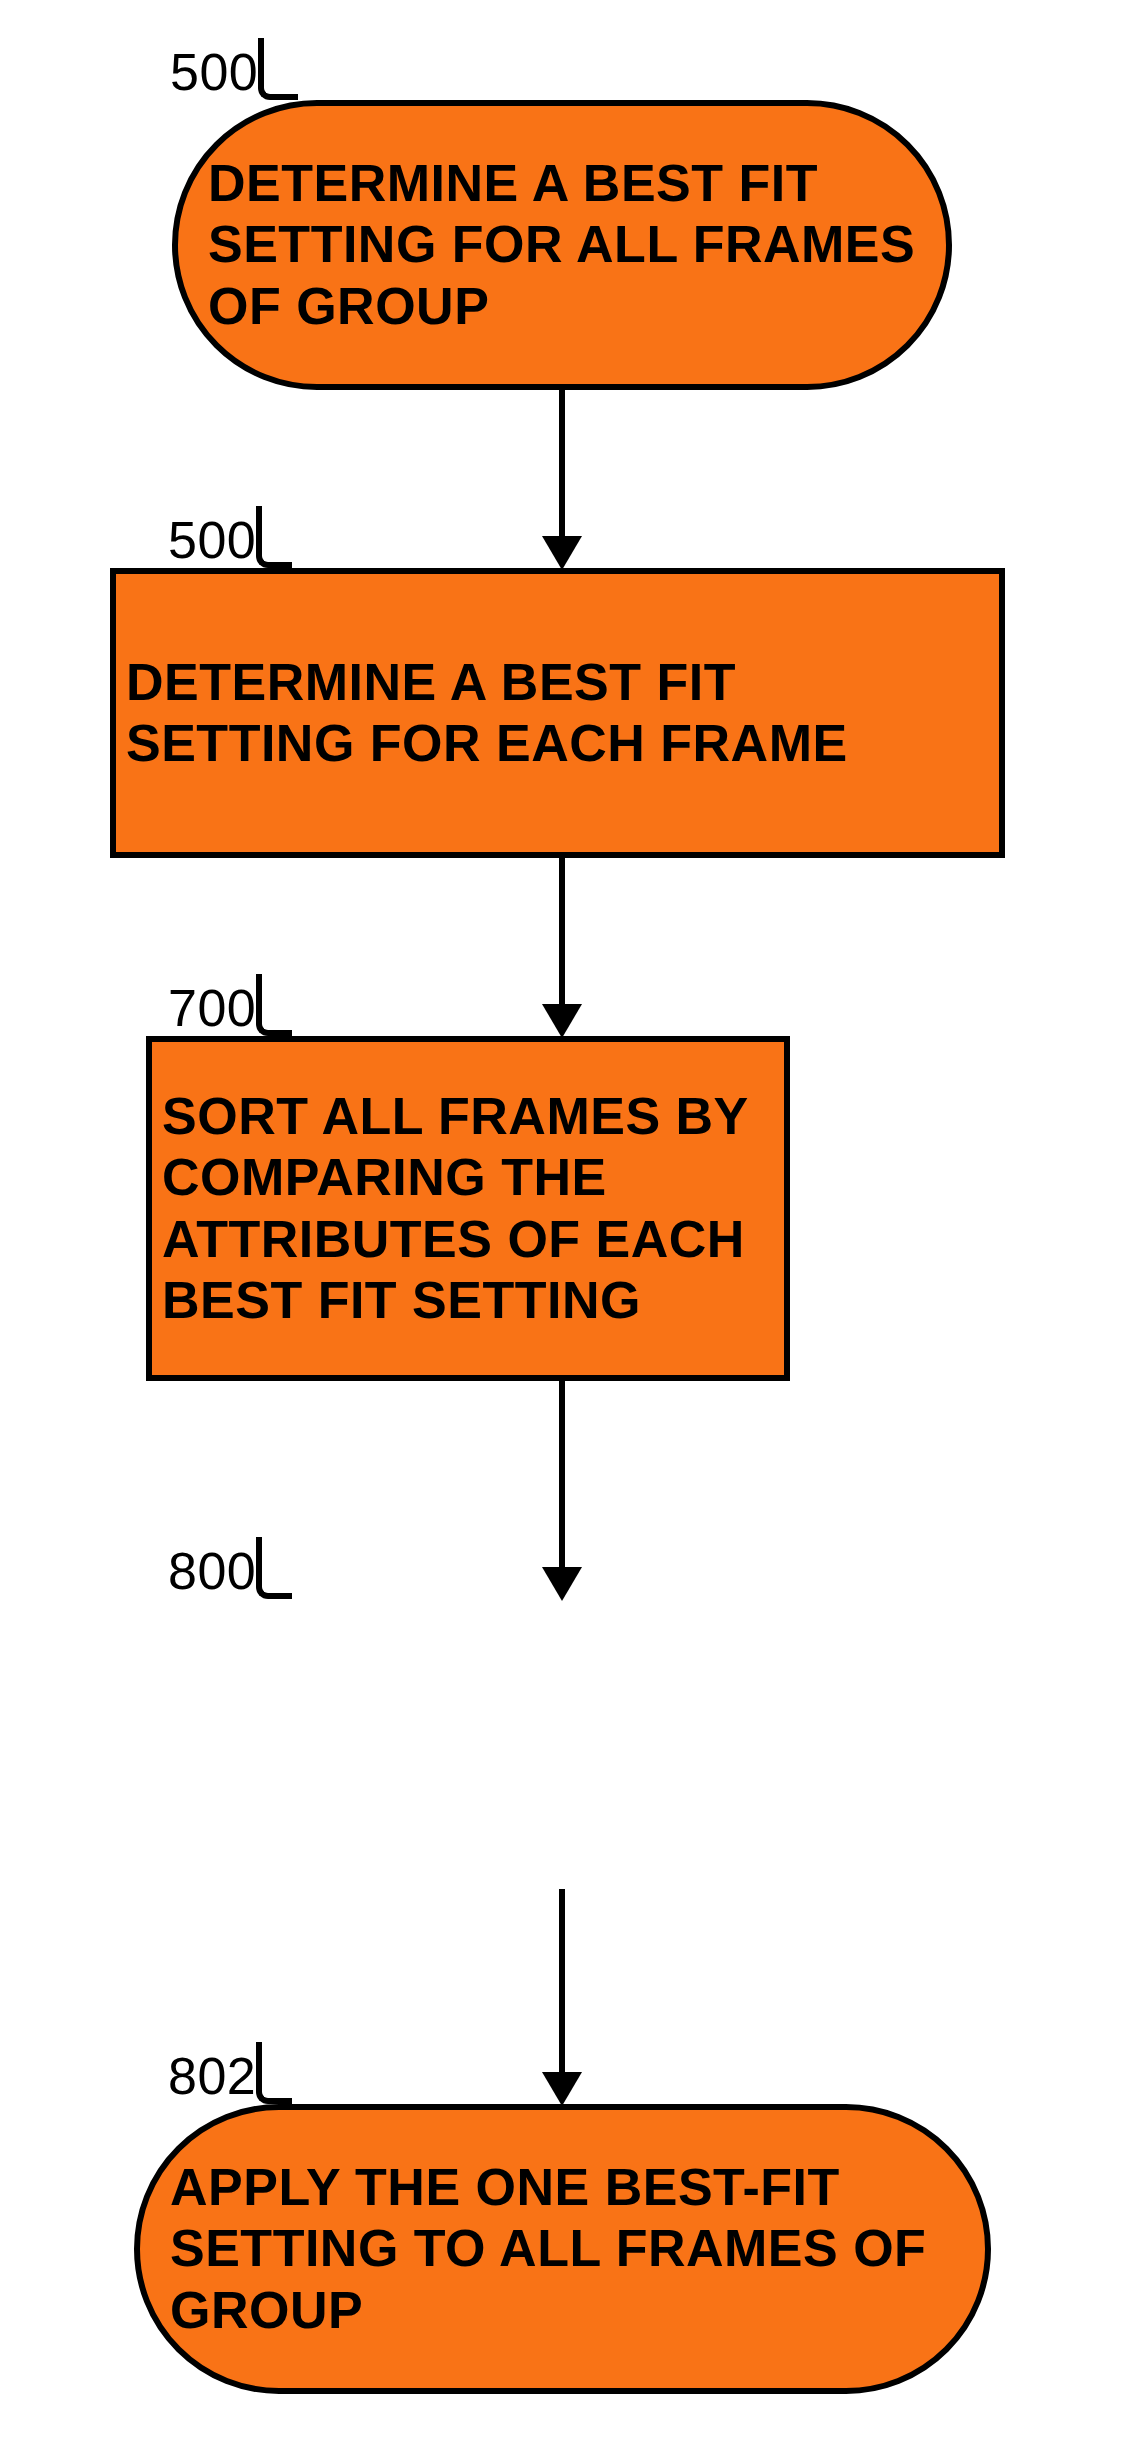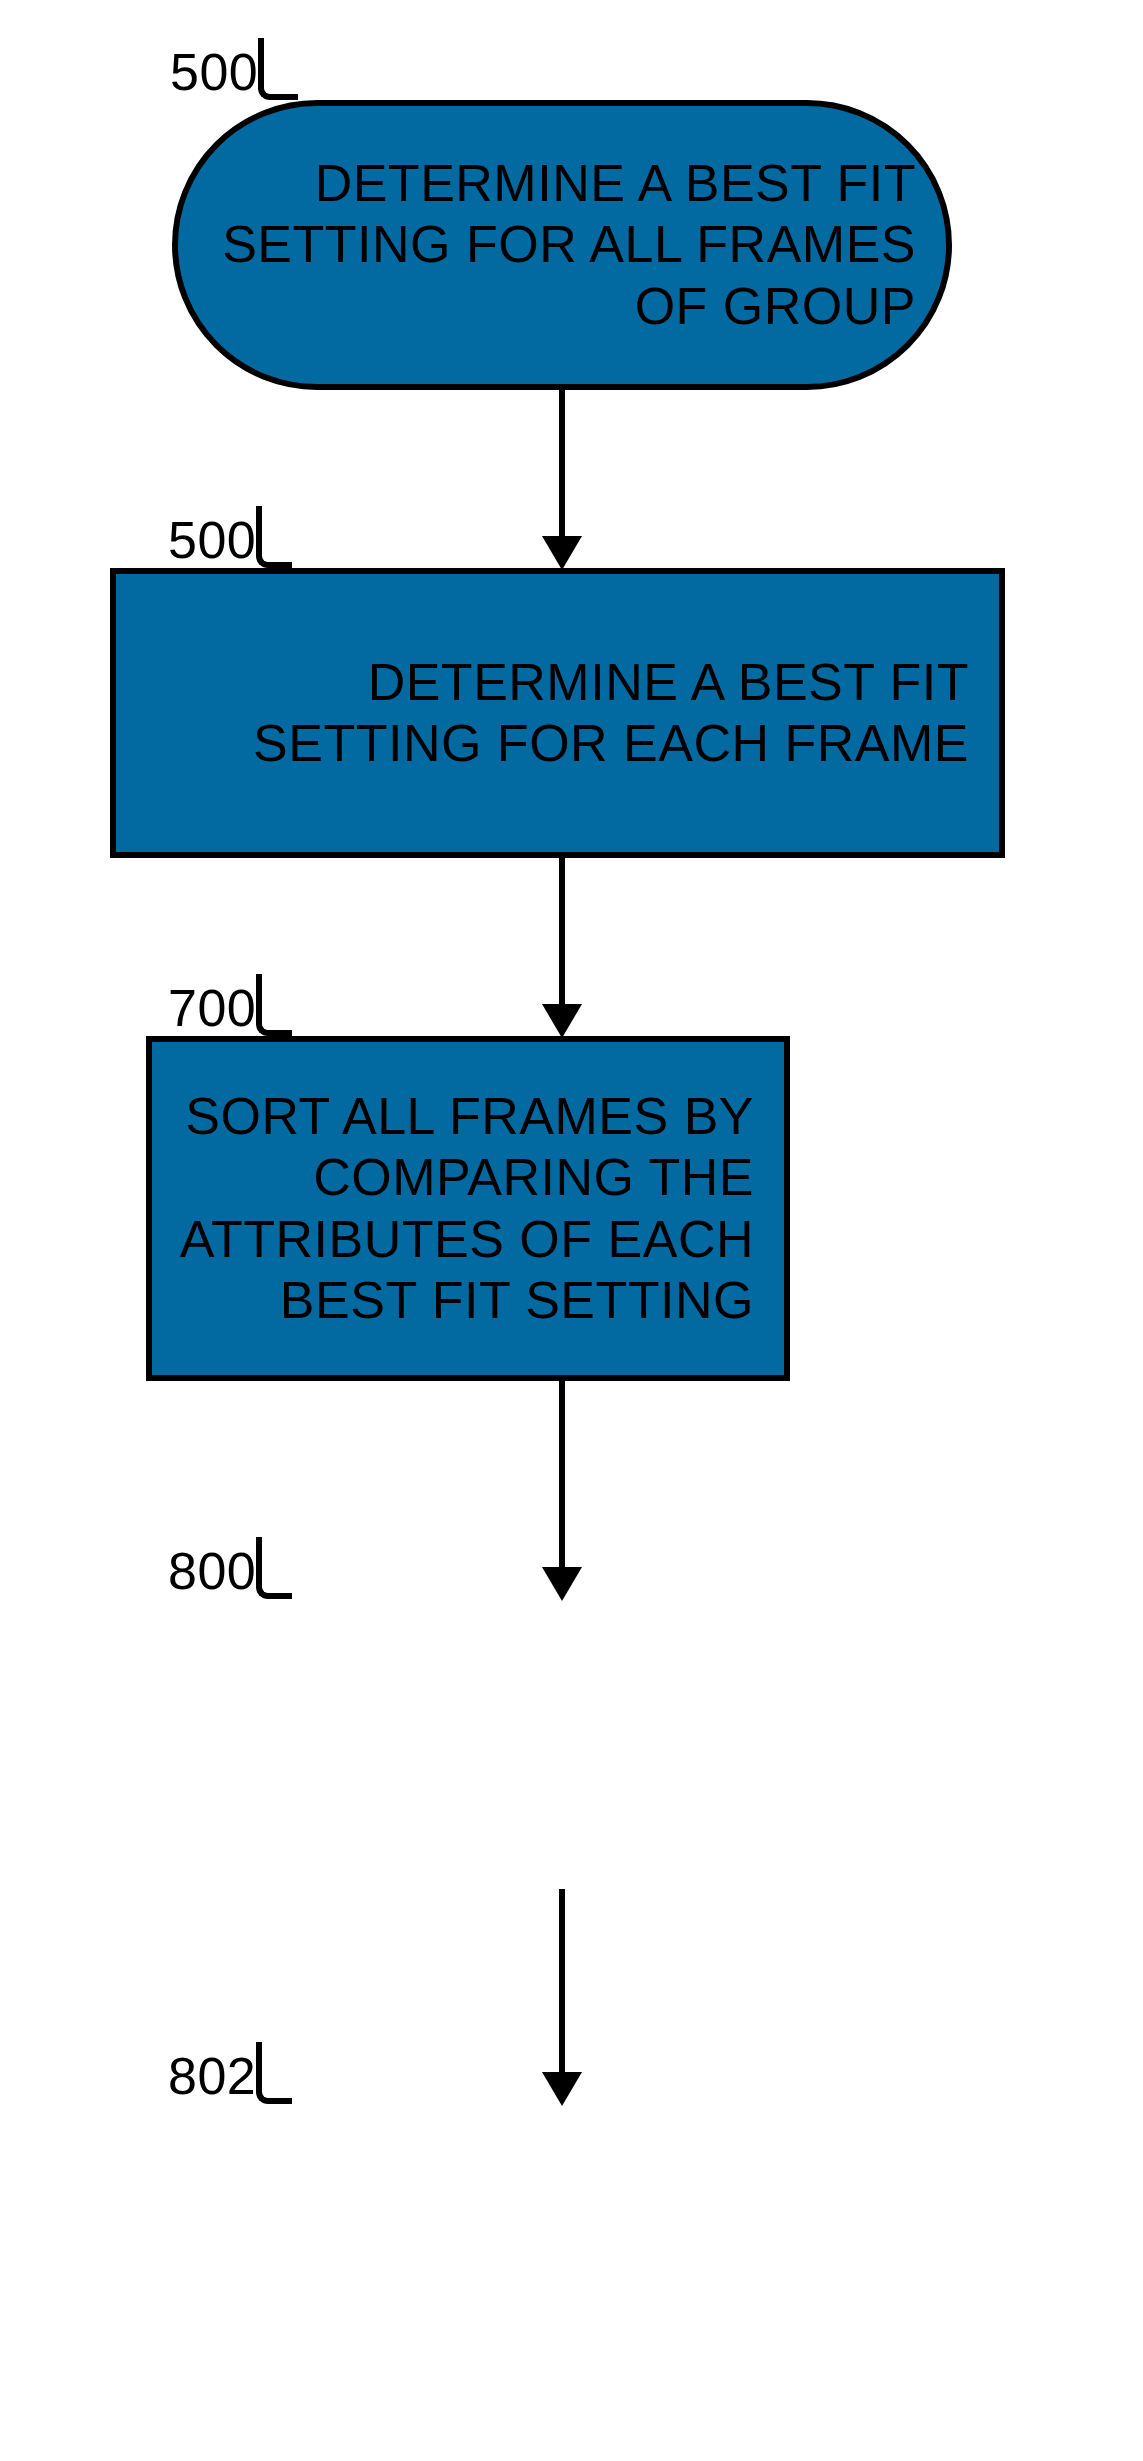--- a/index.html
+++ b/index.html
@@ -8,28 +8,28 @@
 
   .flowchart {
     position: relative;
     width: 1143px;
     height: 2461px;
   }
 
   .node {
     position: absolute;
     border: 6px solid #000;
-    background: #0369a1;
+    background: #f97316;
     display: flex;
     align-items: center;
     justify-content: center;
-    text-align: right;
+    text-align: left;
     font-size: 52px;
     line-height: 1.18;
-    font-weight: 400;
+    font-weight: 700;
     letter-spacing: 0.5px;
     padding: 20px 30px;
   }
 
   .terminator { border-radius: 1000px; }
   .process    { border-radius: 0; padding-left: 10px; }
 
   .nlabel {
     position: absolute;
     font-size: 52px;
@@ -120,14 +120,17 @@
 
   <div class="arrow" style="left:562px; top:1889px; height:215px;">
     <div class="shaft" style="height:185px;"></div>
     <div class="head" style="top:183px;"></div>
   </div>
 
   <div class="label-wrap" style="left:168px; top:2046px;">
     <div class="nlabel">802</div>
     <div class="connector-tick" style="left:88px; top:-4px; width:36px; height:62px;"></div>
   </div>
+  <div class="node terminator" style="left:134px; top:2104px; width:857px; height:290px;">
+    <span>APPLY THE ONE BEST-FIT SETTING TO ALL FRAMES OF GROUP</span>
+  </div>
 
 </div>
 
 </body></html>

